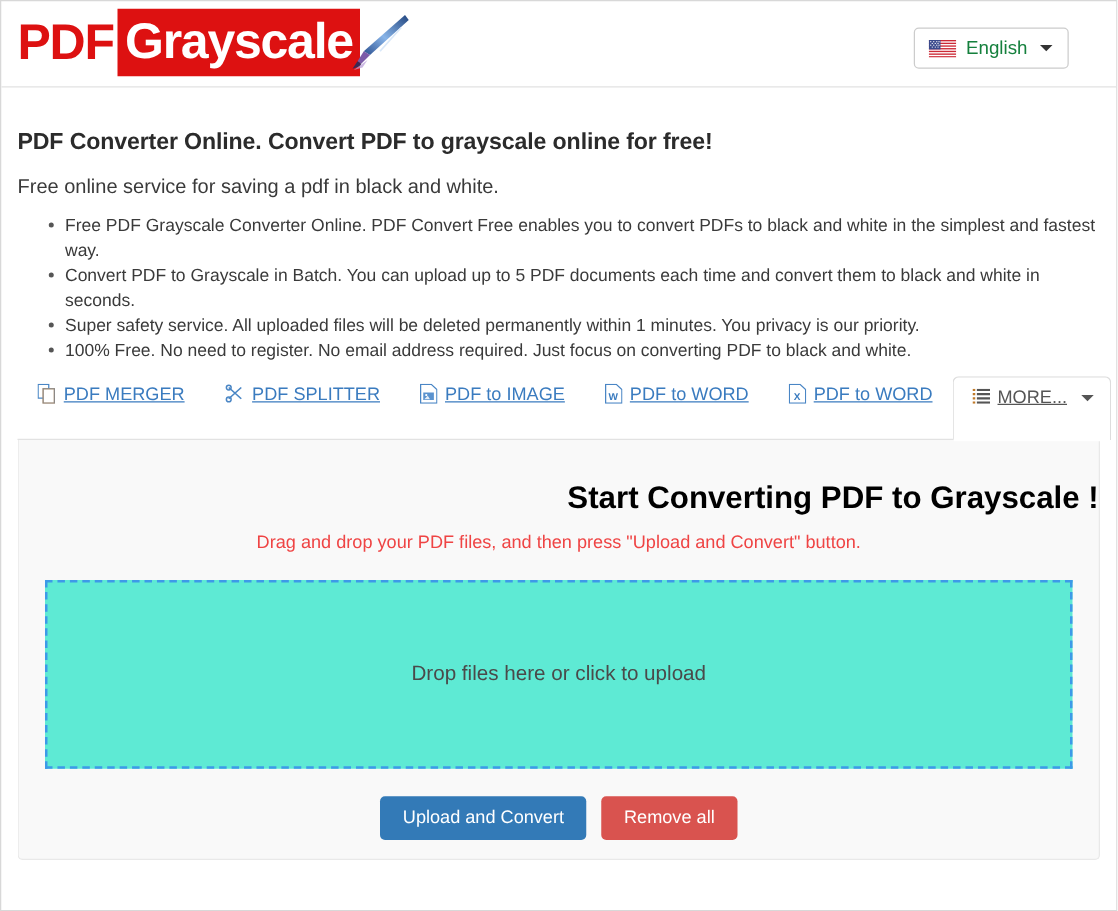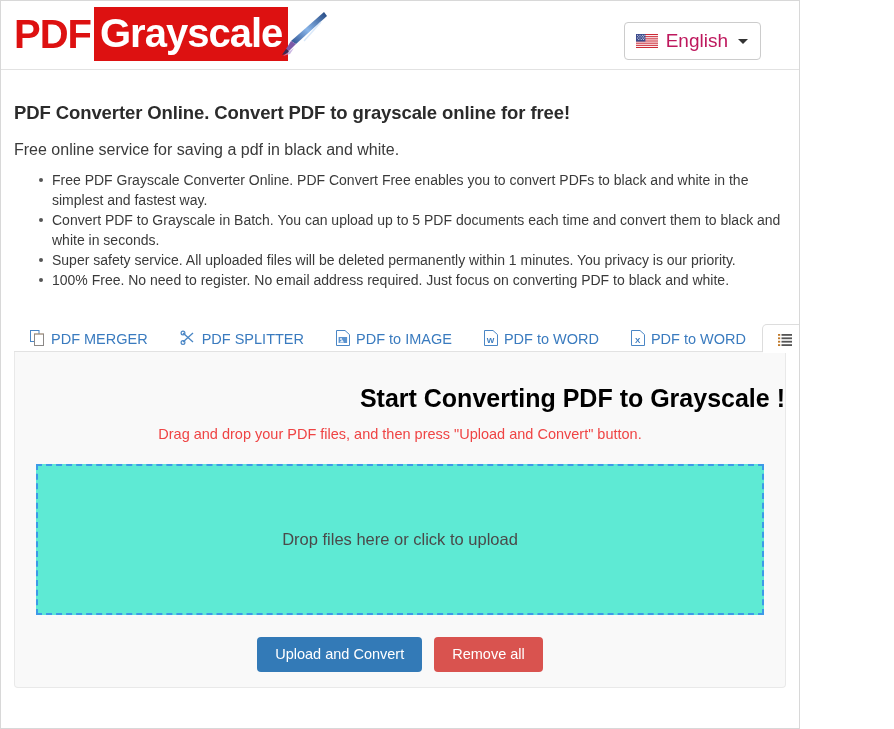--- a/index.html
+++ b/index.html
@@ -10,21 +10,21 @@
   body {
     width: 894px;
     height: 729px;
     background: #ffffff;
     font-family: "Liberation Sans", sans-serif;
     color: #333333;
     overflow: hidden;
   }
   .page-frame {
     position: relative;
-    width: 800px;
+    width: 894px;
     height: 729px;
     background: #ffffff;
     border: 1px solid #d8d8d8;
     overflow: hidden;
   }
 
   
   .site-header {
     position: relative;
     height: 69px;
@@ -70,22 +70,22 @@
     display: flex;
     align-items: center;
     gap: 8px;
     background: #ffffff;
     border: 1px solid #cccccc;
     border-radius: 4px;
     padding: 7px 12px 7px 11px;
     cursor: pointer;
   }
   .lang-label {
-    font-size: 19px;
-    color: #be185d;
+    font-size: 15px;
+    color: #15803d;
   }
   .flag-icon {
     width: 22px;
     height: 14px;
     display: block;
   }
   .caret-down {
     width: 0;
     height: 0;
     border-left: 5px solid transparent;
@@ -149,26 +149,27 @@
     height: 38px;
     position: relative;
     z-index: 2;
   }
   .tab {
     display: flex;
     align-items: center;
     gap: 6px;
     font-size: 14.5px;
     color: #3a7bbf;
-    padding: 9px 15px 4px 15px;
+    padding: 9px 15px 26px 15px;
     border: 1px solid transparent;
     border-bottom: none;
     cursor: pointer;
     white-space: nowrap;
     line-height: 1;
+    text-decoration: underline;
   }
   .tab.active {
     color: #555555;
     background: #ffffff;
     border-color: #dddddd;
     border-top-left-radius: 5px;
     border-top-right-radius: 5px;
     padding-right: 13px;
     position: relative;
   }

